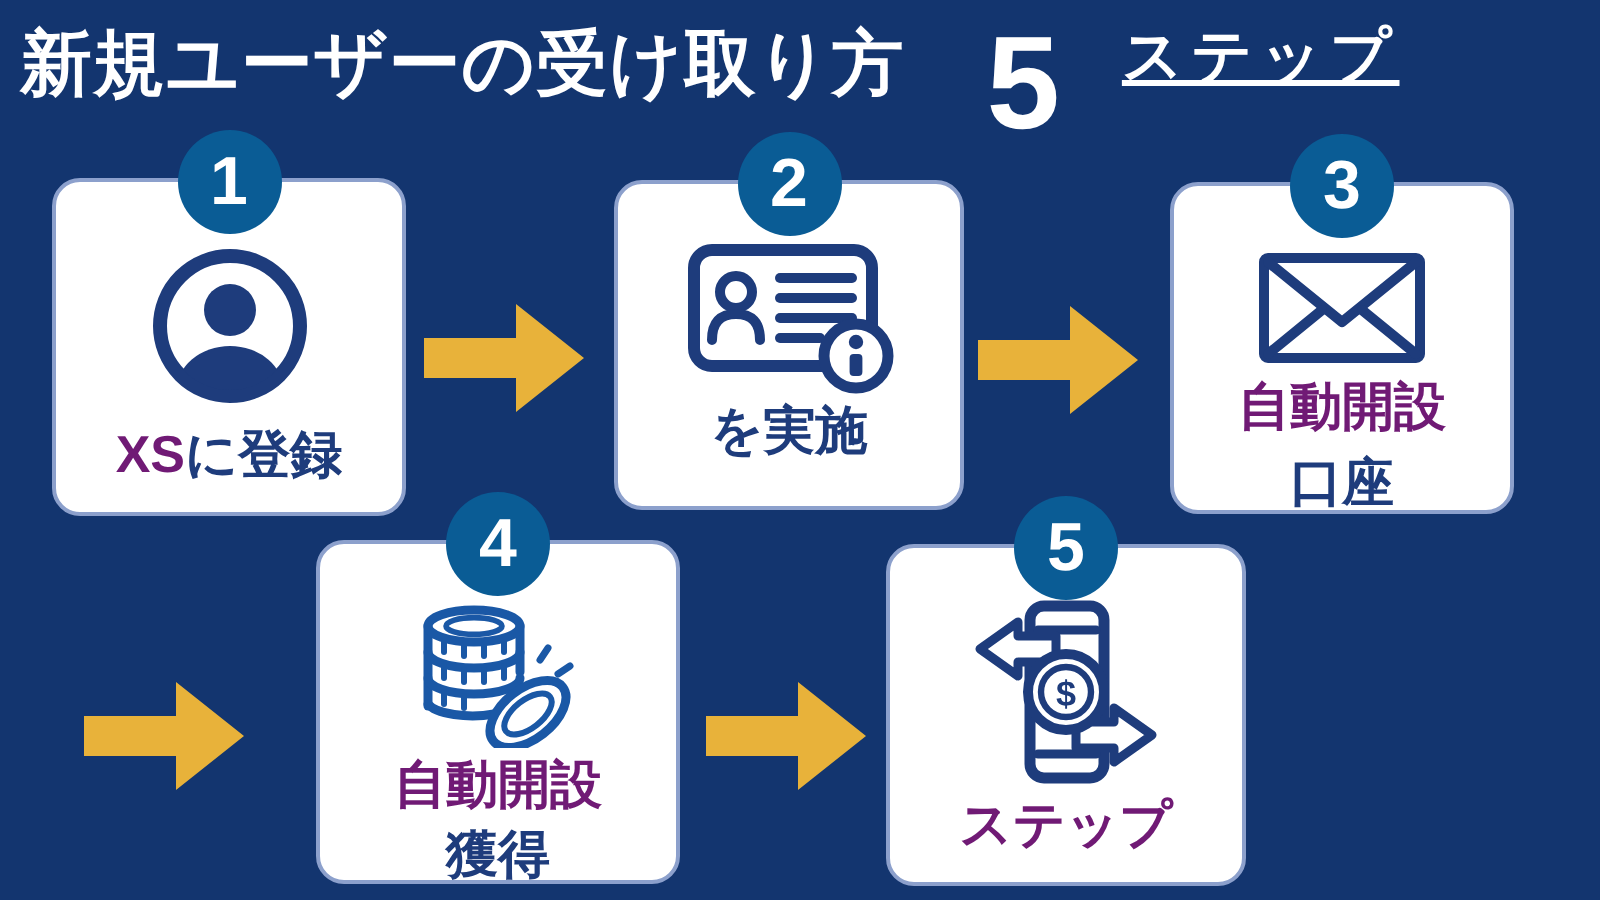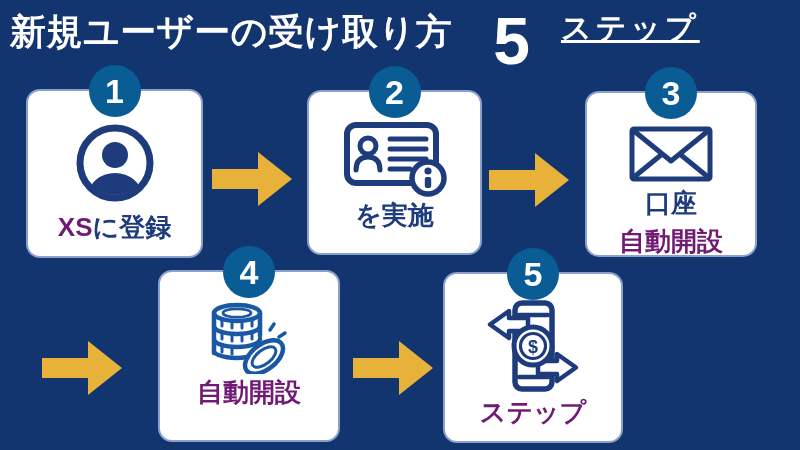--- a/index.html
+++ b/index.html
@@ -106,22 +106,22 @@
 <div class="card" id="card-3">
   <div class="badge">3</div>
   <div class="icon-wrap">
     <svg width="84" height="56" viewBox="0 0 84 56">
       <rect class="ic" x="3" y="3" width="78" height="50" rx="2" stroke-width="5"></rect>
       <polyline class="ic" points="5,5 42,35 79,5" stroke-width="5"></polyline>
       <line class="ic" x1="5" y1="51" x2="32" y2="29" stroke-width="5"></line>
       <line class="ic" x1="79" y1="51" x2="52" y2="29" stroke-width="5"></line>
     </svg>
   </div>
+  <div class="label pink">自動開設</div>
   <div class="label navy">口座</div>
-  <div class="label pink">自動開設</div>
 </div>
 
 <div class="card" id="card-4">
   <div class="badge">4</div>
   <div class="icon-wrap">
     <svg width="84" height="74" viewBox="0 0 84 74">
       <line class="coin" x1="7" y1="13" x2="7" y2="53" stroke-width="4.5"></line>
       <line class="coin" x1="53" y1="13" x2="53" y2="36" stroke-width="4.5"></line>
       <path class="coin" d="M7 26 A23 8 0 0 0 53 26" stroke-width="4.5"></path>
       <path class="coin" d="M7 39 A23 8 0 0 0 53 39" stroke-width="4.5"></path>
@@ -140,20 +140,21 @@
       <ellipse class="coin" cx="30" cy="13" rx="14" ry="4.2" stroke-width="2.8"></ellipse>
       <g transform="rotate(-38 57 57)">
         <ellipse class="coin-white" cx="57" cy="57" rx="22" ry="12.5" stroke-width="4.5"></ellipse>
         <ellipse class="coin" cx="57" cy="57" rx="14" ry="7" stroke-width="3"></ellipse>
       </g>
       <line class="coin" x1="63" y1="30" x2="67" y2="24" stroke-width="3.5"></line>
       <line class="coin" x1="72" y1="37" x2="78" y2="33" stroke-width="3.5"></line>
     </svg>
   </div>
   <div class="label pink">自動開設</div>
+  <div class="label navy">獲得</div>
 </div>
 
 <div class="card" id="card-5">
   <div class="badge">5</div>
   <div class="icon-wrap">
     <svg width="110" height="92" viewBox="0 0 110 92">
       <rect class="ic wfill" x="37" y="3" width="37" height="86" rx="7" stroke-width="5.5"></rect>
       <line class="ic" x1="41" y1="15" x2="70" y2="15" stroke-width="4.5"></line>
       <line class="ic" x1="41" y1="77" x2="70" y2="77" stroke-width="4.5"></line>
       <polygon class="ic wfill" points="50,18 31,18 31,11 12,24.5 31,38 31,31 50,31" stroke-width="4.5"></polygon>

